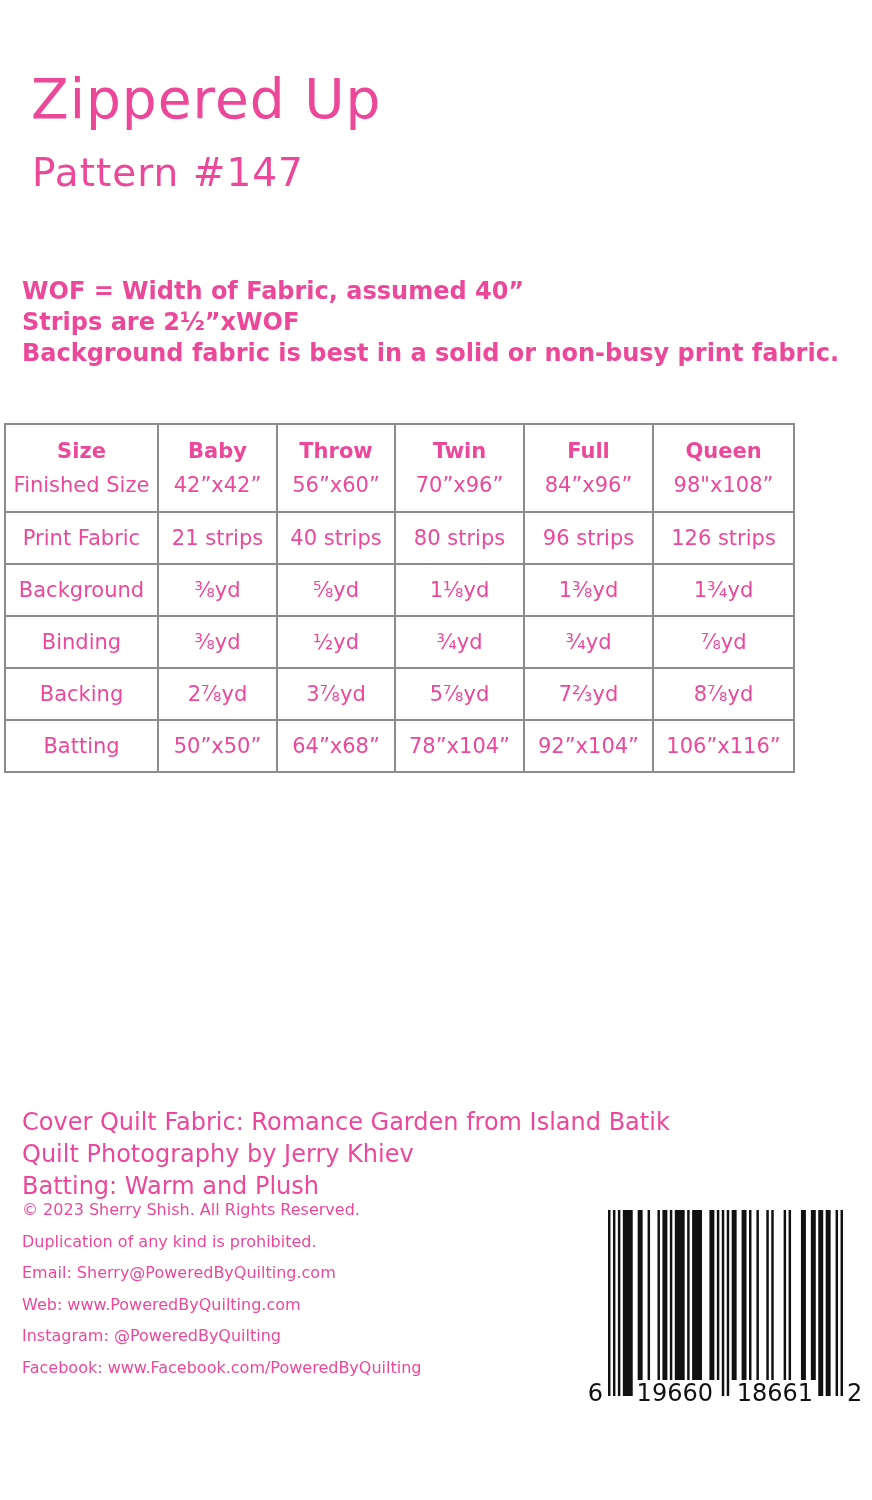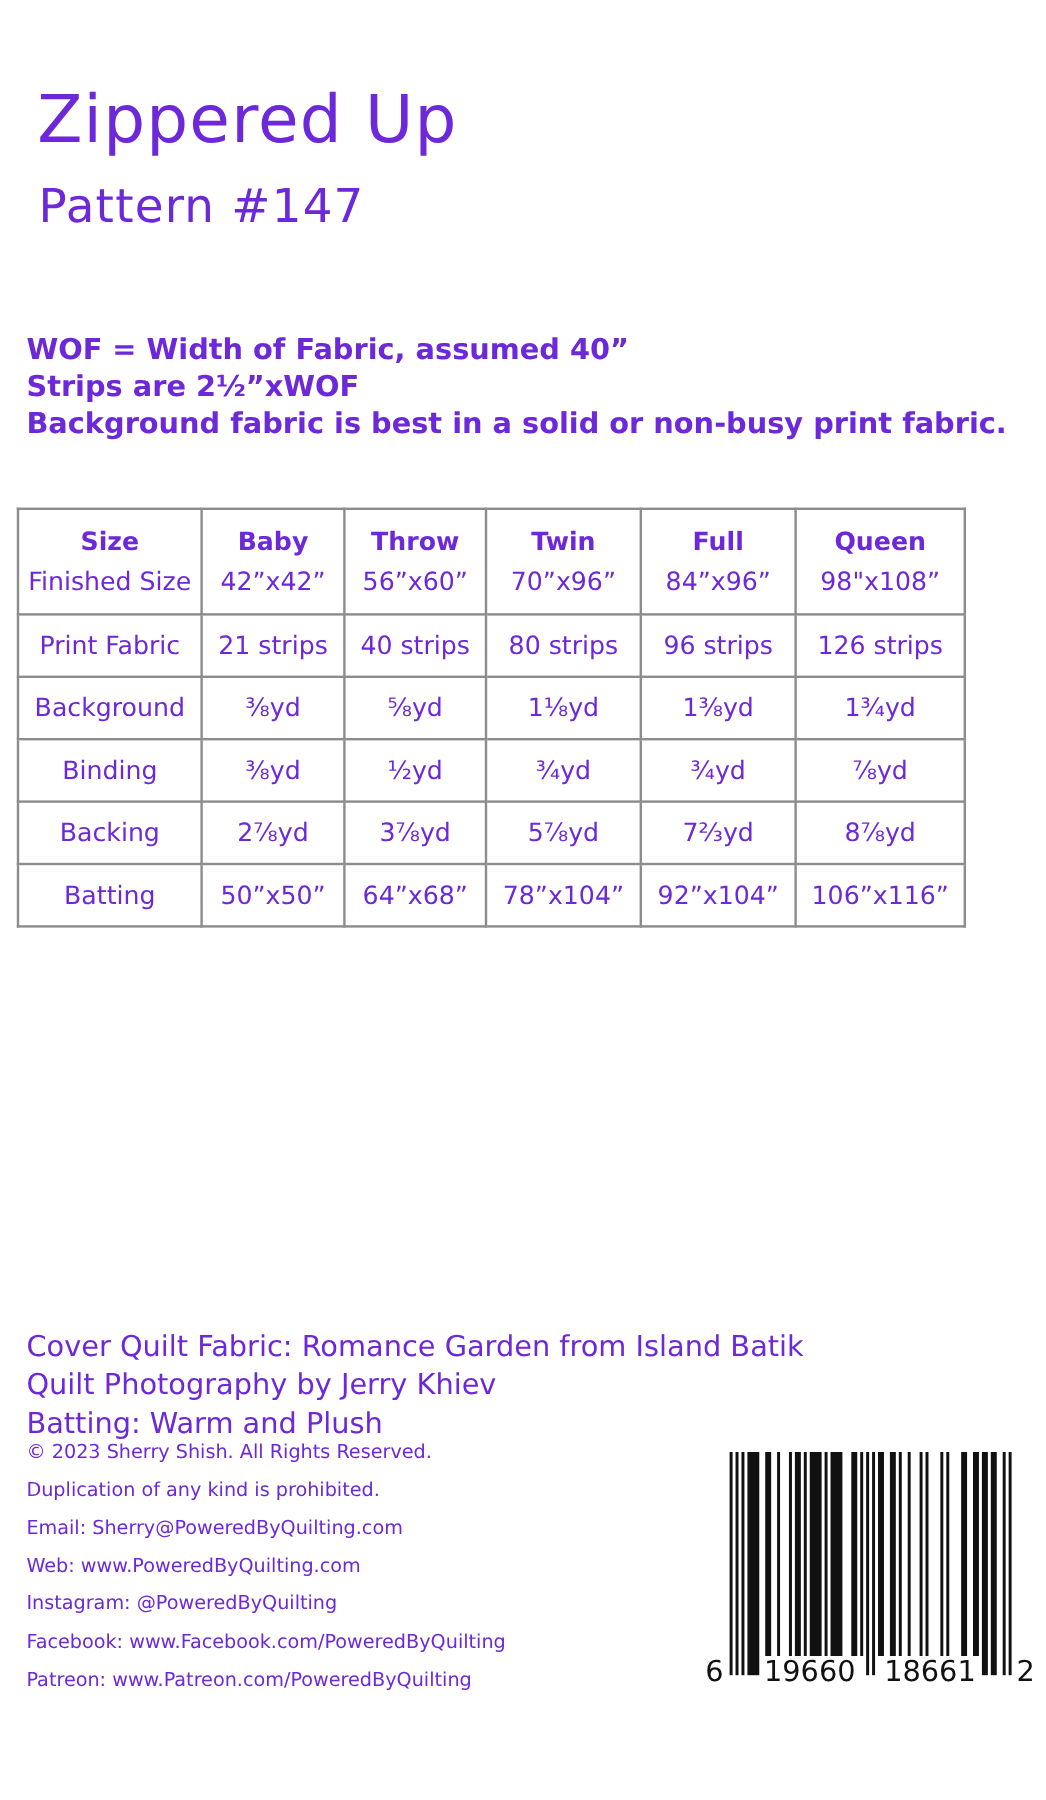--- a/index.html
+++ b/index.html
@@ -5,21 +5,21 @@
   html, body {
     margin: 0;
     padding: 0;
     background: #ffffff;
   }
   .page {
     position: relative;
     width: 872px;
     height: 1500px;
     background: #ffffff;
-    color: #6d28d9;
+    color: #ec4899;
     font-family: "DejaVu Sans", "Liberation Sans", sans-serif;
     overflow: hidden;
   }
   .title {
     position: absolute;
     left: 31px;
     top: 68px;
     font-size: 55px;
     line-height: 1.15;
     letter-spacing: 1px;
@@ -38,21 +38,21 @@
     position: absolute;
     left: 22px;
     top: 276px;
     font-size: 24px;
     line-height: 31px;
   }
   .notes div { white-space: nowrap; font-weight: bold; }
 
   table.size-table {
     position: absolute;
-    left: 14px;
+    left: 4px;
     top: 423px;
     border-collapse: collapse;
     table-layout: fixed;
     background: #ffffff;
   }
   table.size-table td {
     border: 2px solid #8c8c8c;
     text-align: center;
     vertical-align: middle;
     font-size: 21px;
@@ -196,21 +196,20 @@
       <div>Batting: Warm and Plush</div>
     </div>
 
   <div class="legal">
       <div>© 2023 Sherry Shish. All Rights Reserved.</div>
       <div>Duplication of any kind is prohibited.</div>
       <div>Email: Sherry@PoweredByQuilting.com</div>
       <div>Web: www.PoweredByQuilting.com</div>
       <div>Instagram: @PoweredByQuilting</div>
       <div>Facebook: www.Facebook.com/PoweredByQuilting</div>
-      <div>Patreon: www.Patreon.com/PoweredByQuilting</div>
     </div>
 
   <div class="barcode">
       <svg width="280" height="195" viewBox="0 0 280 195">
         <rect x="23.00" y="2" width="2.47" height="186" fill="#111111"></rect>
         <rect x="27.95" y="2" width="2.47" height="186" fill="#111111"></rect>
         <rect x="32.89" y="2" width="2.47" height="186" fill="#111111"></rect>
         <rect x="37.84" y="2" width="9.89" height="186" fill="#111111"></rect>
         <rect x="52.68" y="2" width="4.95" height="170" fill="#111111"></rect>
         <rect x="62.58" y="2" width="2.47" height="170" fill="#111111"></rect>

